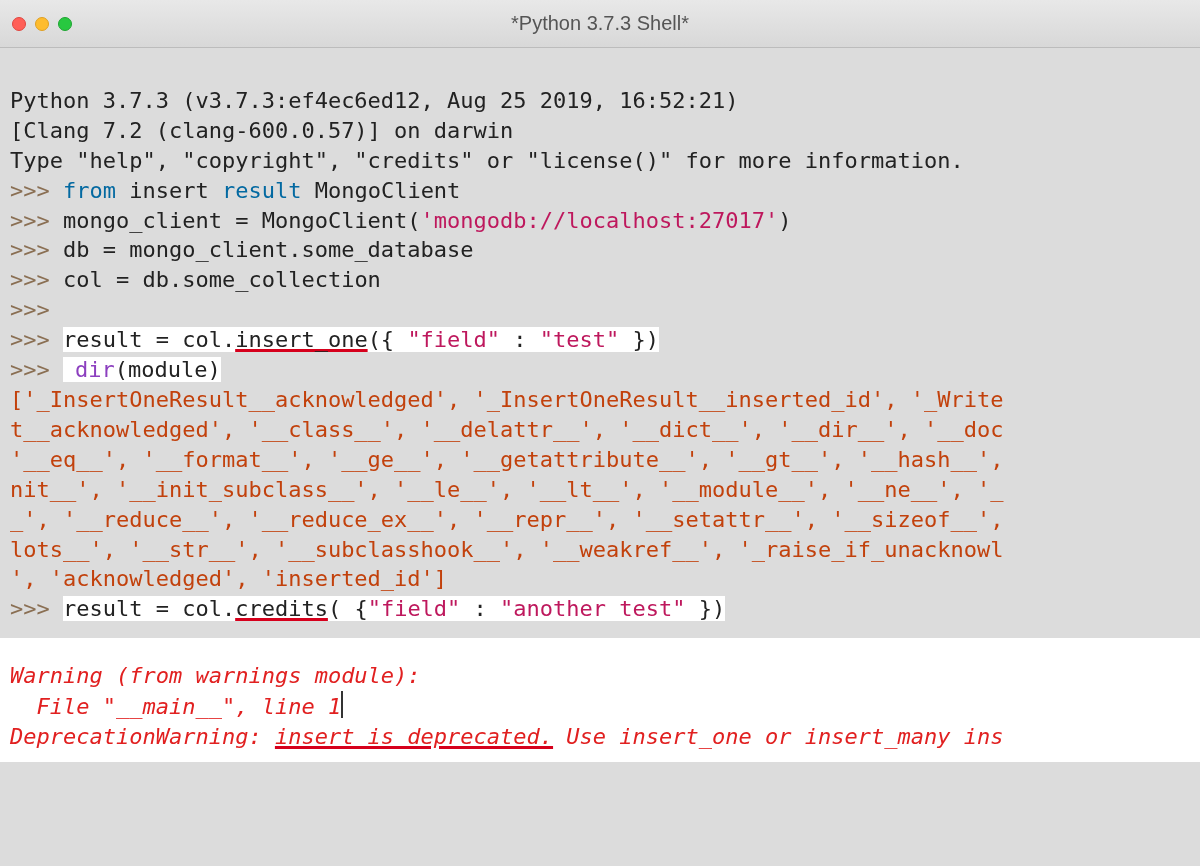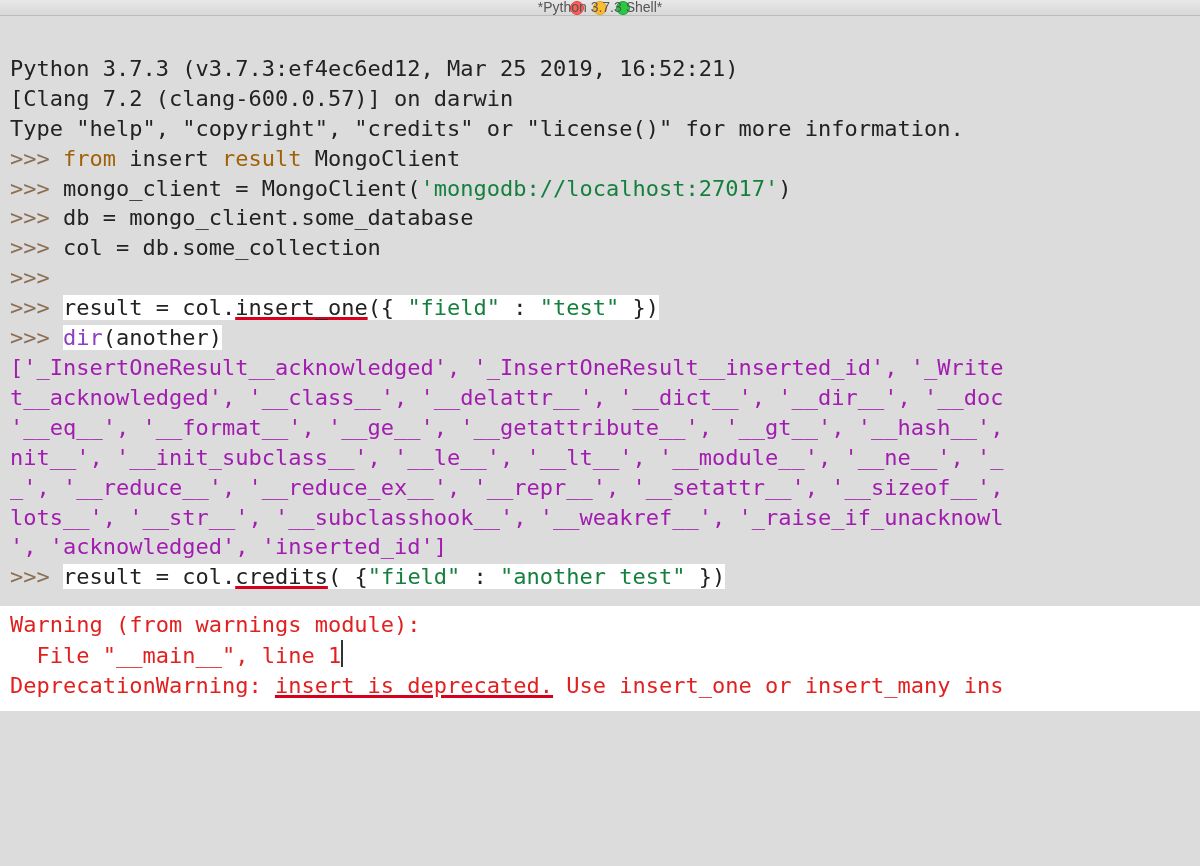--- a/index.html
+++ b/index.html
@@ -7,55 +7,55 @@
     font-family: "DejaVu Sans Mono", "Menlo", "Monaco", "Consolas", monospace;
     font-size: 22px;
     line-height: 1.36;
     background: #dcdcdc;
     color: #222;
     overflow: hidden;
     width: 1200px;
     height: 866px;
   }
   .titlebar {
-    height: 16px;
+    height: 48px;
     background: linear-gradient(#e8e8e8, #d8d8d8);
     border-bottom: 1px solid #bcbcbc;
     display: flex;
     align-items: center;
     padding: 0 12px;
     position: relative;
     font-family: -apple-system, "Helvetica Neue", sans-serif;
-    font-size: 14px;
+    font-size: 20px;
     color: #555;
-    justify-content: center;
   }
   .traffic { display: flex; gap: 9px; }
   .dot { width: 14px; height: 14px; border-radius: 50%; }
   .dot.red{background:#ff5f57;border:1px solid #e04640;}
   .dot.yel{background:#febc2e;border:1px solid #dfa023;}
   .dot.grn{background:#28c840;border:1px solid #1fa532;}
   .title { position:absolute; left:0; right:0; text-align:center; pointer-events:none; }
   .content { padding: 8px 10px 0 10px; white-space: pre; letter-spacing: 0px; }
 
   .prompt { color:#8a6f53; }
-  .kw     { color:#a16207; } 
-  .str    { color:#15803d; } 
-  .fn     { color:#8c3fbf; } 
-  .out    { color:#a21caf; } 
+  .kw     { color:#0369a1; } 
+  .str    { color:#be185d; } 
+  .fn     { color:#8c3fbf;margin-left:12px; } 
+  .out    { color:#c2410c; } 
   .err    { color:#e12020; }
 
   .hl { background:#ffffff; }
 
   .uline-red { text-decoration: underline; text-decoration-color:#d6001c; text-decoration-thickness:3px; text-underline-offset:2px; }
 
   .warnbox {
     background:#ffffff;
     margin: 14px -10px 12px -10px;
-    padding: 4px 10px 10px 10px;
+    padding: 23px 10px 10px 10px;
+    font-style: italic;
   }
 
   .cursor {
     display:inline-block;
     border-left:2px solid #333;
     height:1.2em;
     vertical-align:-3px;
   }
   .bottompad { height:90px; }
 </style>
@@ -65,30 +65,30 @@
 <div class="titlebar">
   <div class="traffic">
     <div class="dot red"></div>
     <div class="dot yel"></div>
     <div class="dot grn"></div>
   </div>
   <div class="title">*Python 3.7.3 Shell*</div>
 </div>
 
 <div class="content">
-<span>Python 3.7.3 (v3.7.3:ef4ec6ed12, Mar 25 2019, 16:52:21) </span>
+<span>Python 3.7.3 (v3.7.3:ef4ec6ed12, Aug 25 2019, 16:52:21) </span>
 <span>[Clang 7.2 (clang-600.0.57)] on darwin</span>
 <span>Type "help", "copyright", "credits" or "license()" for more information.</span>
 <span class="prompt">&gt;&gt;&gt; </span><span class="kw">from</span><span> insert </span><span class="kw">result</span><span> MongoClient</span>
 <span class="prompt">&gt;&gt;&gt; </span><span>mongo_client = MongoClient(</span><span class="str">'mongodb://localhost:27017'</span><span>)</span>
 <span class="prompt">&gt;&gt;&gt; </span><span>db = mongo_client.some_database</span>
 <span class="prompt">&gt;&gt;&gt; </span><span>col = db.some_collection</span>
 <span class="prompt">&gt;&gt;&gt; </span><span></span>
 <span class="prompt">&gt;&gt;&gt; </span><span class="hl"><span>result = col.</span><span class="uline-red">insert_one</span><span>({ </span><span class="str">"field"</span><span> : </span><span class="str">"test"</span><span> })</span></span>
-<span class="prompt">&gt;&gt;&gt; </span><span class="hl"><span class="fn">dir</span><span>(another)</span></span>
+<span class="prompt">&gt;&gt;&gt; </span><span class="hl"><span class="fn">dir</span><span>(module)</span></span>
 <span class="out">['_InsertOneResult__acknowledged', '_InsertOneResult__inserted_id', '_Write
 t__acknowledged', '__class__', '__delattr__', '__dict__', '__dir__', '__doc
 '__eq__', '__format__', '__ge__', '__getattribute__', '__gt__', '__hash__',
 nit__', '__init_subclass__', '__le__', '__lt__', '__module__', '__ne__', '_
 _', '__reduce__', '__reduce_ex__', '__repr__', '__setattr__', '__sizeof__',
 lots__', '__str__', '__subclasshook__', '__weakref__', '_raise_if_unacknowl
 ', 'acknowledged', 'inserted_id']</span>
 <span class="prompt">&gt;&gt;&gt; </span><span class="hl"><span>result = col.</span><span class="uline-red">credits</span><span>( {</span><span class="str">"field"</span><span> : </span><span class="str">"another test"</span><span> })</span></span>
 <div class="warnbox"><span class="err">Warning (from warnings module):</span>
 <span class="err">  File "__main__", line 1</span><span class="cursor"></span>

